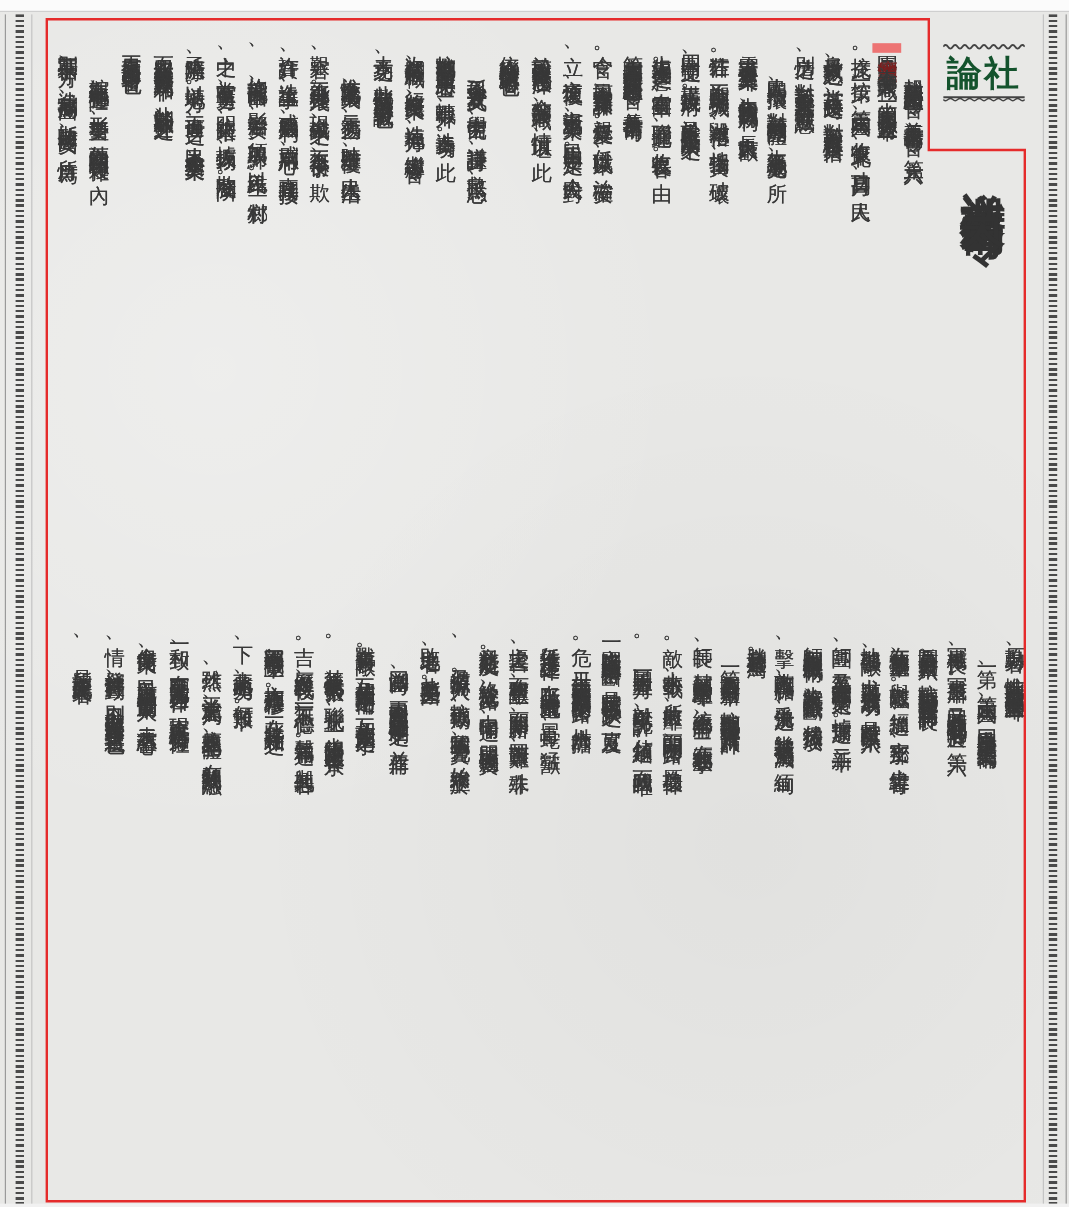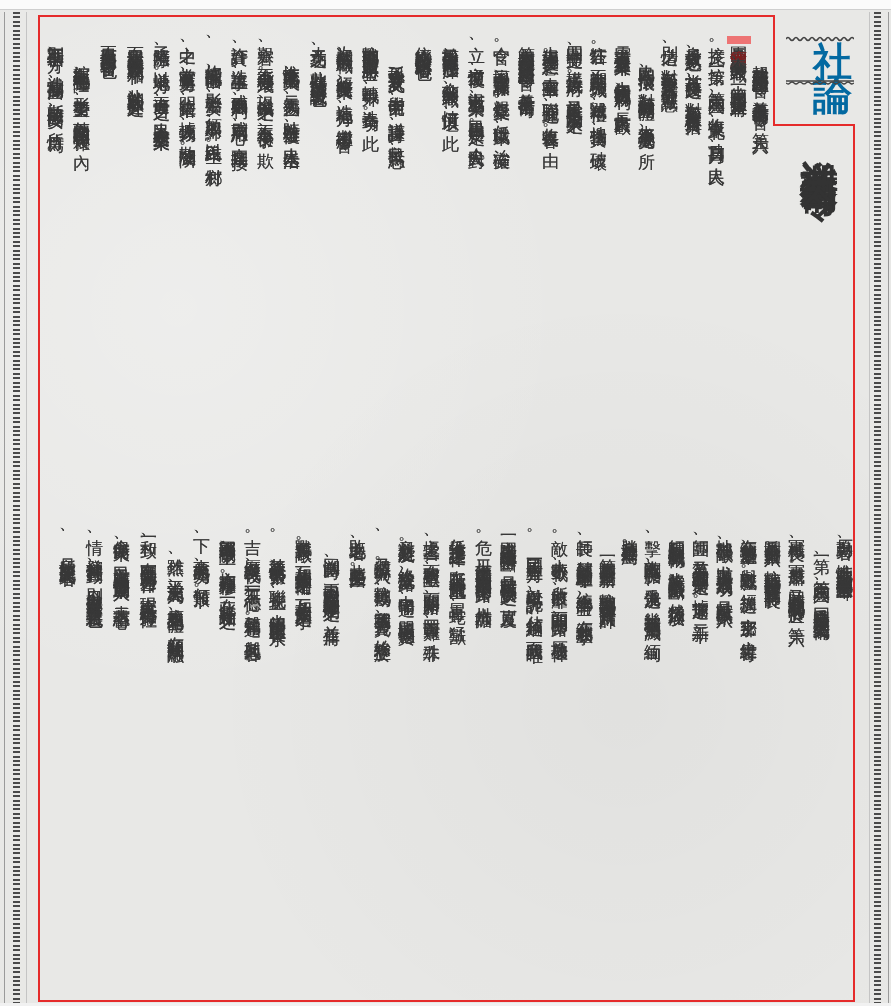--- a/index.html
+++ b/index.html
@@ -21,22 +21,22 @@
     background: repeating-linear-gradient(to bottom, #4a4a4a 0 2px, rgba(0,0,0,0) 2px 4.4px); }
   .ladder.left { left: 13px; width: 7px; }
   .ladder.right { left: 874px; width: 7px; }
   .rule { position: absolute; top: 12px; height: 991px; width: 1px; background: #9a9a9a; }
   .rule.l1 { left: 4px; } .rule.l2 { left: 26px; background: #c4c4c4; }
   .rule.r1 { left: 869px; background: #c4c4c4; } .rule.r2 { left: 888px; }
 
   .frame { position: absolute; left: 0; top: 0; width: 891px; height: 1006px; pointer-events: none; }
 
   .section-label {
-    position: absolute; left: 786px; top: 44px; width: 68px; text-align: right;
-    font-size: 39px; font-weight: bold; color: #0369a1; letter-spacing: 2px;
+    position: absolute; left: 786px; top: 44px; width: 68px; text-align: center;
+    font-size: 29px; font-weight: bold; color: #14532d; letter-spacing: 2px;
     direction: rtl; unicode-bidi: bidi-override; line-height: 34px;
   }
   .wave { position: absolute; left: 786px; width: 68px; height: 6px; }
 
   .title {
     position: absolute; left: 798px; top: 128px;
     writing-mode: vertical-rl; text-orientation: upright;
     font-size: 38px; letter-spacing: 3.7px; font-weight: bold; color: #333;
     line-height: 42px; white-space: nowrap;
   }

